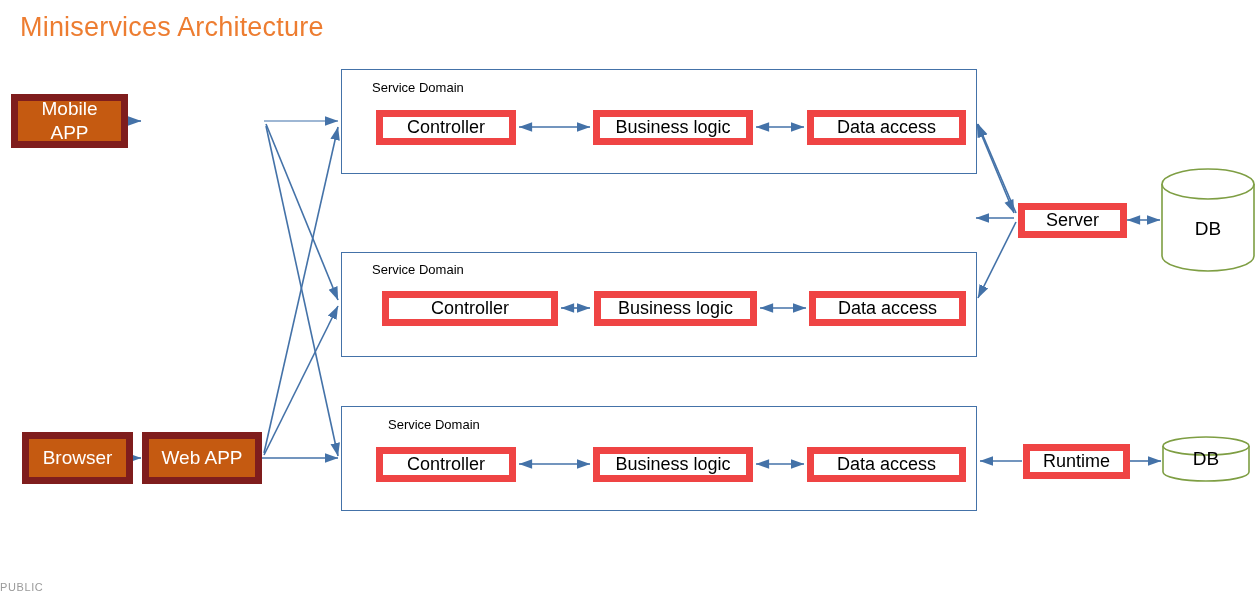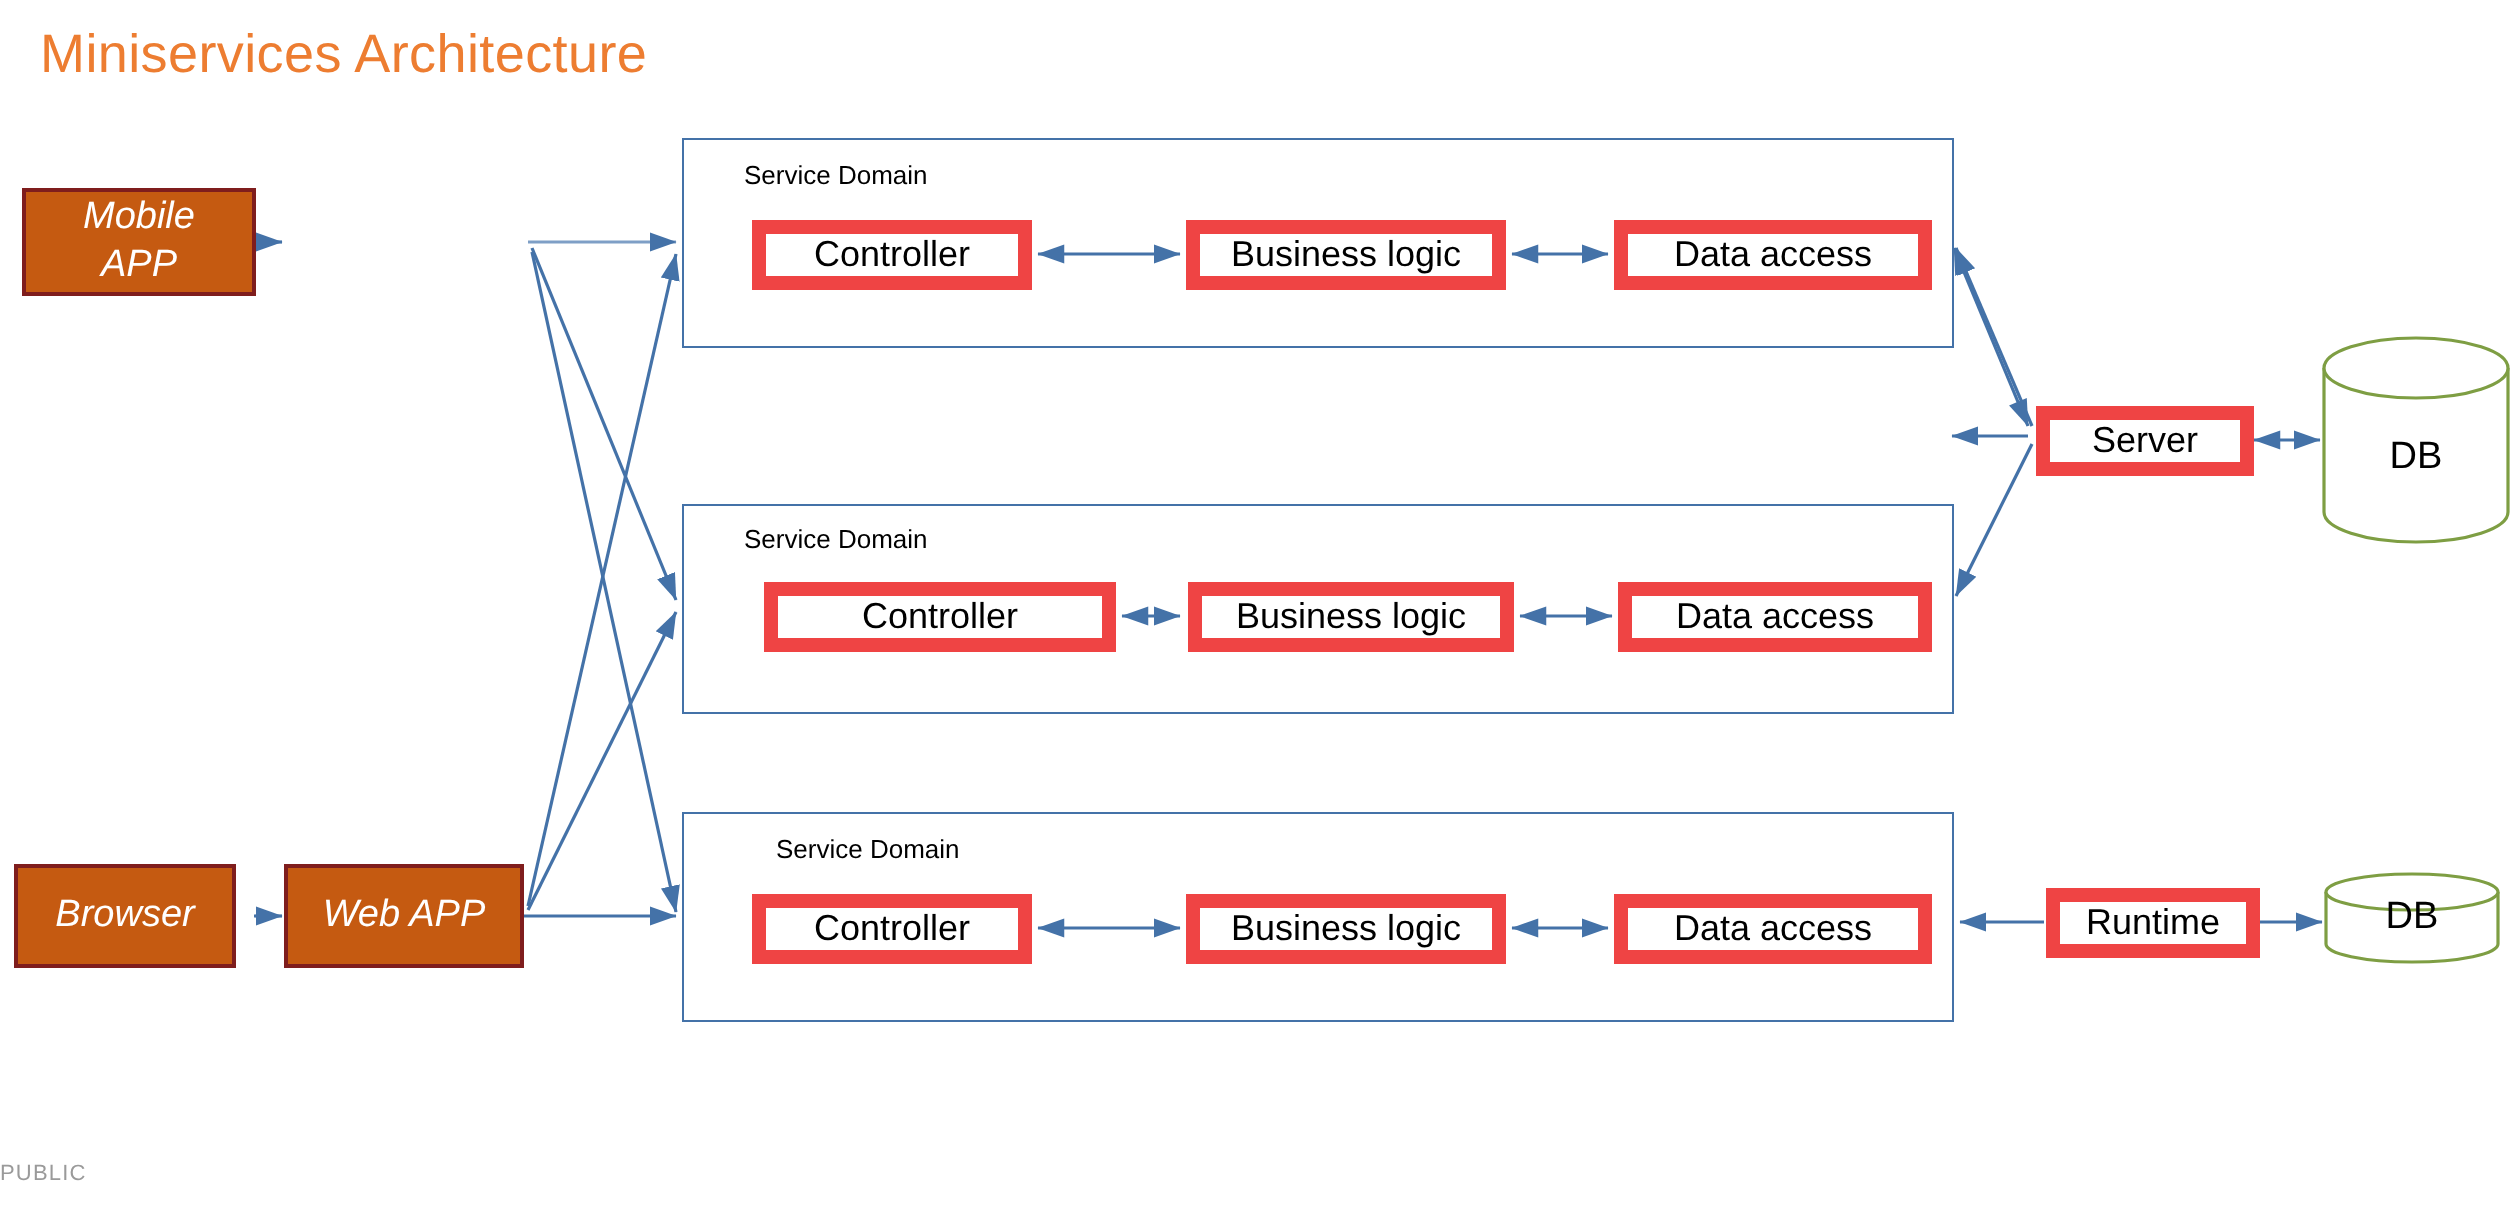--- a/index.html
+++ b/index.html
@@ -44,30 +44,29 @@
     text-align: left;
     font-size: 11px;
     color: #9a9a9a;
     letter-spacing: 0.6px;
   }
 
   
   .orange-box {
     position: absolute;
     background: #C55A11;
-    border: 2px solid #7f1d1d;
+    border: 7px solid #7f1d1d;
     color: #ffffff;
     font-size: 19px;
     display: flex;
     align-items: center;
     justify-content: center;
     text-align: center;
     line-height: 1.25;
     box-sizing: border-box;
-    font-style: italic;
   }
 
   
   .domain-box {
     position: absolute;
     border: 1px solid #4472A8;
     background: transparent;
     box-sizing: border-box;
   }
   .domain-label {
@@ -158,21 +157,21 @@
     </g>
   </svg>
 
   <div class="orange-box" style="left:11px; top:94px; width:117px; height:54px;">
     <span>
       <span>Mobile</span><br><span>APP</span>
     </span>
   </div>
 
 
-  <div class="orange-box" style="left:7px; top:432px; width:111px; height:52px;">
+  <div class="orange-box" style="left:22px; top:432px; width:111px; height:52px;">
     <span>Browser</span>
   </div>
 
   <div class="orange-box" style="left:142px; top:432px; width:120px; height:52px;">
     <span>Web APP</span>
   </div>
 
   <div class="domain-box" style="left:341px; top:69px; width:636px; height:105px;"></div>
   <div class="domain-label" style="left:372px; top:80px;">Service Domain</div>
   <div class="green-box" style="left:376px; top:110px; width:140px; height:35px;">Controller</div>

